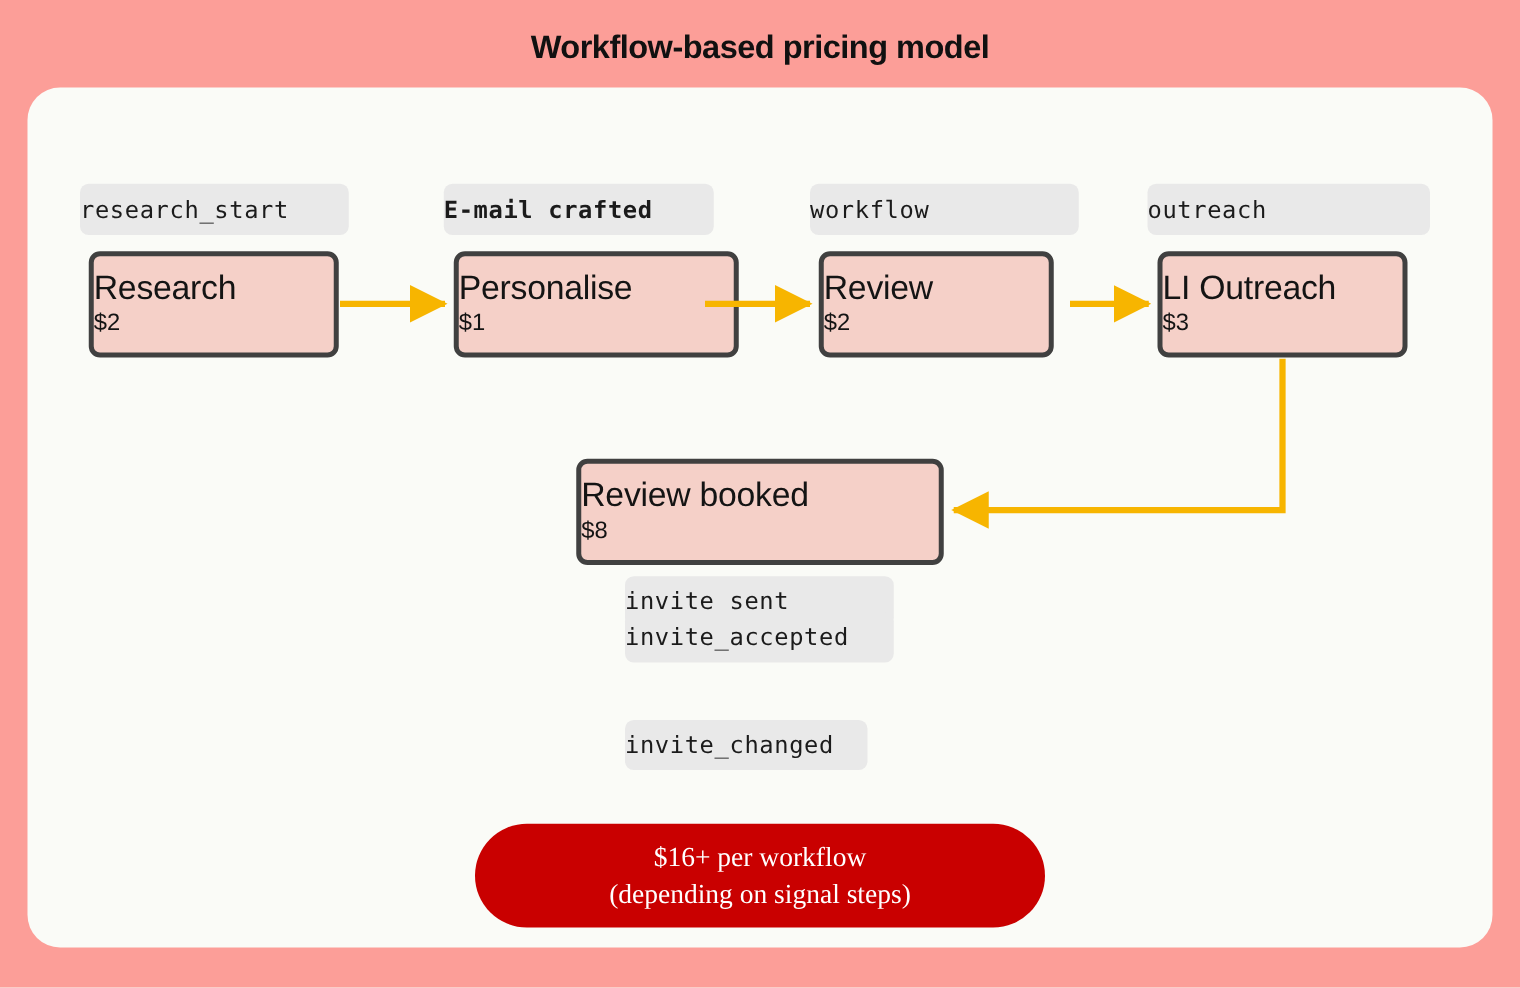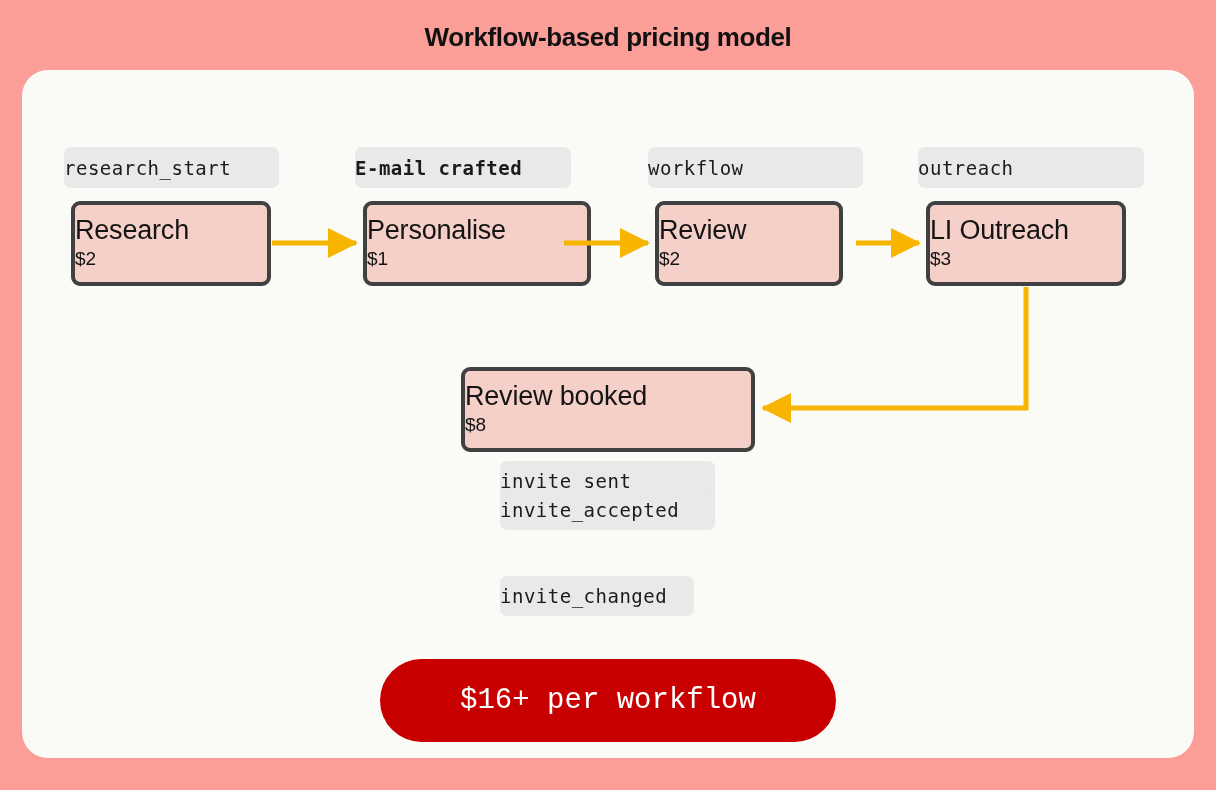--- a/index.html
+++ b/index.html
@@ -100,22 +100,22 @@
     height: 83px;
     background: #c90000;
     border-radius: 42px;
     display: flex;
     flex-direction: column;
     align-items: center;
     justify-content: center;
     color: #ffffff;
   }
   .total-line {
-    font-family: Liberation Mono, monospace;
-    font-size: 29px;
+    font-family: Liberation Serif, serif;
+    font-size: 22px;
     font-weight: 400;
     line-height: 1.28;
     white-space: nowrap;
   }
 </style>
 </head>
 <body>
 
 <div class="page">
 
@@ -178,15 +178,16 @@
   </div>
   <div class="pill" style="left:500px; top:490px; width:215px; height:40px;">
     <span>invite_accepted</span>
   </div>
   <div class="pill" style="left:500px; top:545px; width:194px; height:40px;margin-top:31px;">
     <span>invite_changed</span>
   </div>
 
   <div class="total-pill">
     <div class="total-line">$16+ per workflow</div>
+    <div class="total-line">(depending on signal steps)</div>
   </div>
 
 </div>
 
 </body></html>

